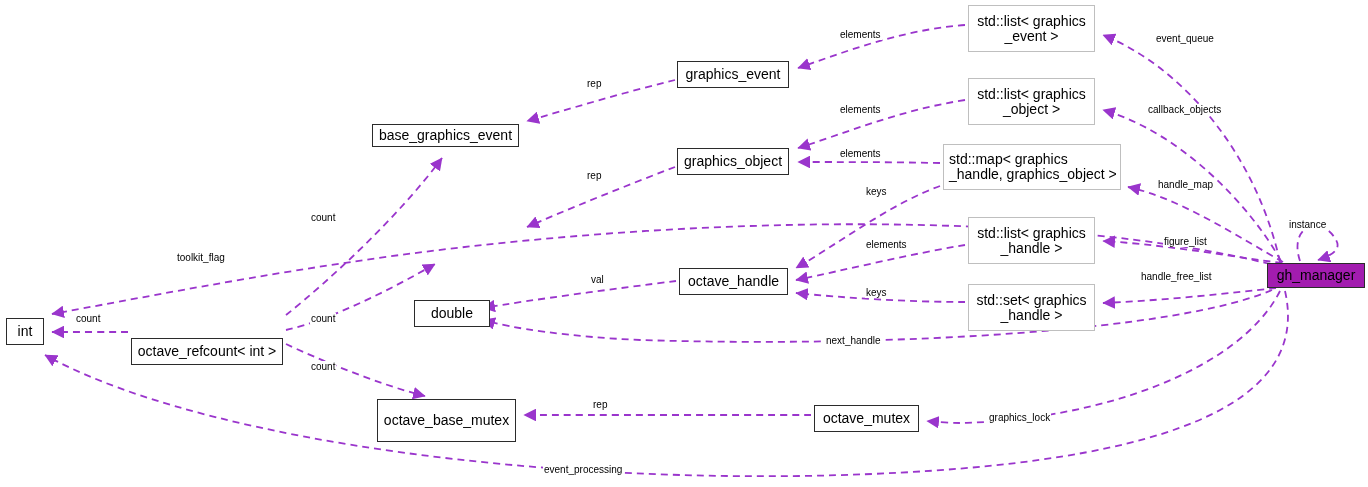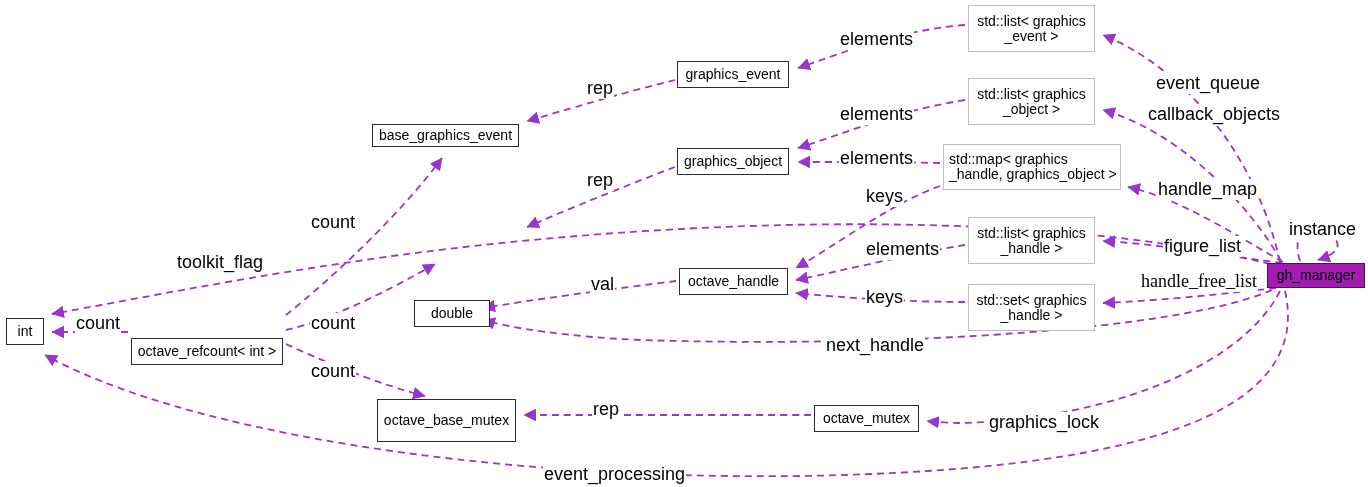--- a/index.html
+++ b/index.html
@@ -48,21 +48,21 @@
     background: #a21caf;
     text-align: center;
   }
   .node.leftalign {
     justify-content: flex-start;
     text-align: left;
     padding-left: 5px;
   }
   .edge-label {
     position: absolute;
-    font-size: 18px;
+    font-size: 10px;
     color: #000000;
     white-space: nowrap;
     background: #ffffff;
     padding: 0 1px;
   }
 </style>
 </head>
 <body>
 
 <div id="diagram-canvas">
@@ -154,35 +154,35 @@
   <div class="node cls" style="left:414px; top:300px; width:76px; height:27px;">double</div>
 
   <div class="node cls" style="left:6px; top:318px; width:38px; height:27px;">int</div>
 
   <div class="node cls" style="left:131px; top:318px; width:152px; height:27px;margin-top:20px;">octave_refcount&lt; int &gt;</div>
 
   <div class="node cls" style="left:377px; top:399px; width:139px; height:43px;">octave_base_mutex</div>
 
   <div class="node cls" style="left:814px; top:405px; width:105px; height:27px;">octave_mutex</div>
 
-  <div class="edge-label" style="left:1155px; top:33px;margin-top:40px;">event_queue</div>
+  <div class="edge-label" style="left:1155px; top:33px;">event_queue</div>
   <div class="edge-label" style="left:839px;  top:29px;">elements</div>
   <div class="edge-label" style="left:586px;  top:78px;">rep</div>
   <div class="edge-label" style="left:1147px; top:104px;">callback_objects</div>
   <div class="edge-label" style="left:839px;  top:104px;">elements</div>
   <div class="edge-label" style="left:839px;  top:148px;">elements</div>
   <div class="edge-label" style="left:1157px; top:179px;">handle_map</div>
   <div class="edge-label" style="left:586px;  top:170px;">rep</div>
   <div class="edge-label" style="left:310px;  top:212px;">count</div>
   <div class="edge-label" style="left:865px;  top:186px;">keys</div>
   <div class="edge-label" style="left:865px; top:239px;">elements</div>
   <div class="edge-label" style="left:1163px; top:236px;">figure_list</div>
   <div class="edge-label" style="left:176px;  top:252px;">toolkit_flag</div>
   <div class="edge-label" style="left:865px;  top:287px;">keys</div>
-  <div class="edge-label" style="left:1140px; top:271px;font-family:Liberation Serif, serif;">handle_free_list</div>
+  <div class="edge-label" style="left:1140px; top:271px;">handle_free_list</div>
   <div class="edge-label" style="left:590px;  top:274px;">val</div>
   <div class="edge-label" style="left:75px;   top:313px;">count</div>
   <div class="edge-label" style="left:310px; top:313px;">count</div>
   <div class="edge-label" style="left:825px;  top:335px;">next_handle</div>
   <div class="edge-label" style="left:310px;  top:361px;">count</div>
   <div class="edge-label" style="left:592px;  top:399px;">rep</div>
   <div class="edge-label" style="left:988px;  top:412px;">graphics_lock</div>
   <div class="edge-label" style="left:543px;  top:464px;">event_processing</div>
   <div class="edge-label" style="left:1288px; top:219px;">instance</div>
 

